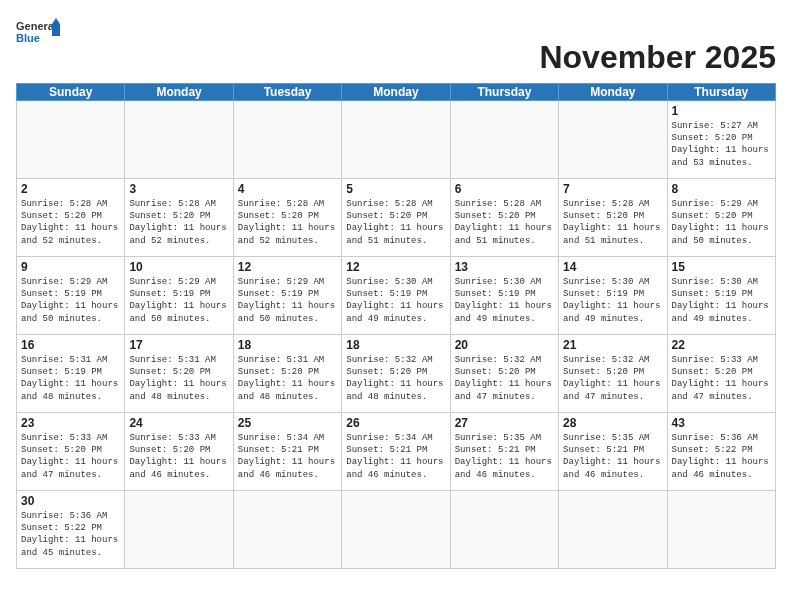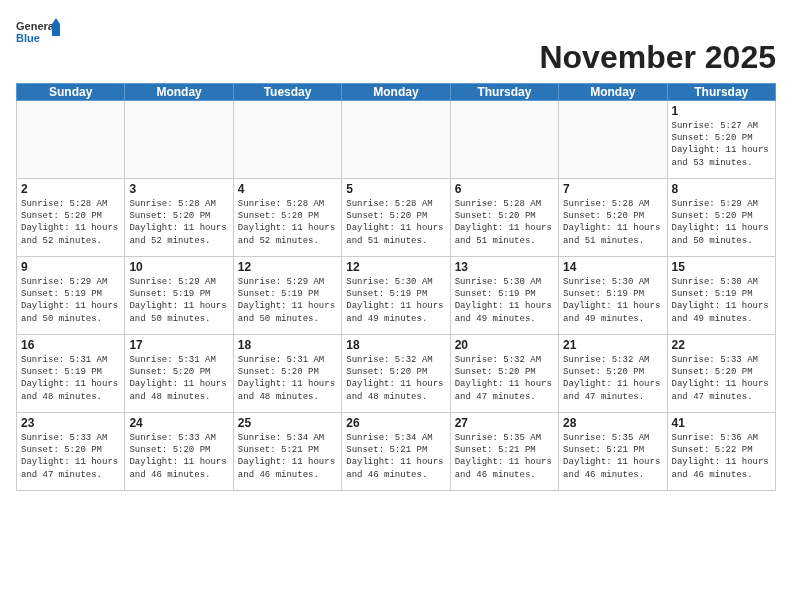--- a/index.html
+++ b/index.html
@@ -313,21 +313,36 @@
 and 46 minutes.</div>
         </td>
         <td>
           <span class="day-number">28</span>
           <div class="cell-content" style="white-space: pre-line;">Sunrise: 5:35 AM
 Sunset: 5:21 PM
 Daylight: 11 hours
 and 46 minutes.</div>
         </td>
         <td>
-          <span class="day-number">41</span>
+          <span class="day-number">43</span>
           <div class="cell-content" style="white-space: pre-line;">Sunrise: 5:36 AM
 Sunset: 5:22 PM
 Daylight: 11 hours
 and 46 minutes.</div>
         </td>
+      </tr>
+      <tr>
+        <td>
+          <span class="day-number">30</span>
+          <div class="cell-content" style="white-space: pre-line;">Sunrise: 5:36 AM
+Sunset: 5:22 PM
+Daylight: 11 hours
+and 45 minutes.</div>
+        </td>
+        <td class="empty-cell"></td>
+        <td class="empty-cell"></td>
+        <td class="empty-cell"></td>
+        <td class="empty-cell"></td>
+        <td class="empty-cell"></td>
+        <td class="empty-cell"></td>
       </tr>
     </tbody>
 </table>
 
 </body></html>

